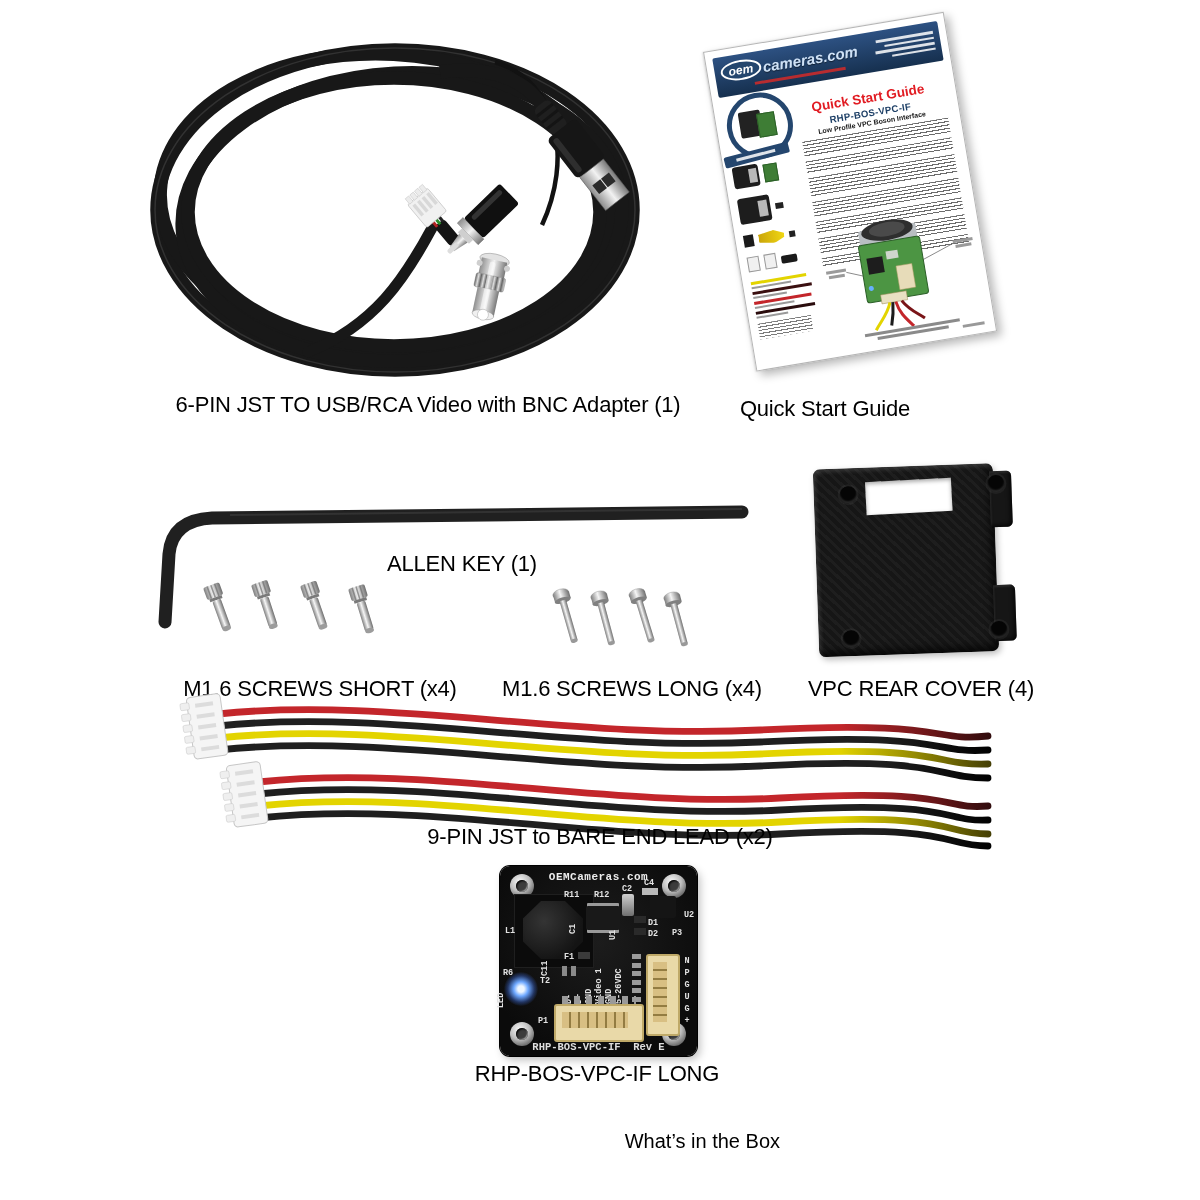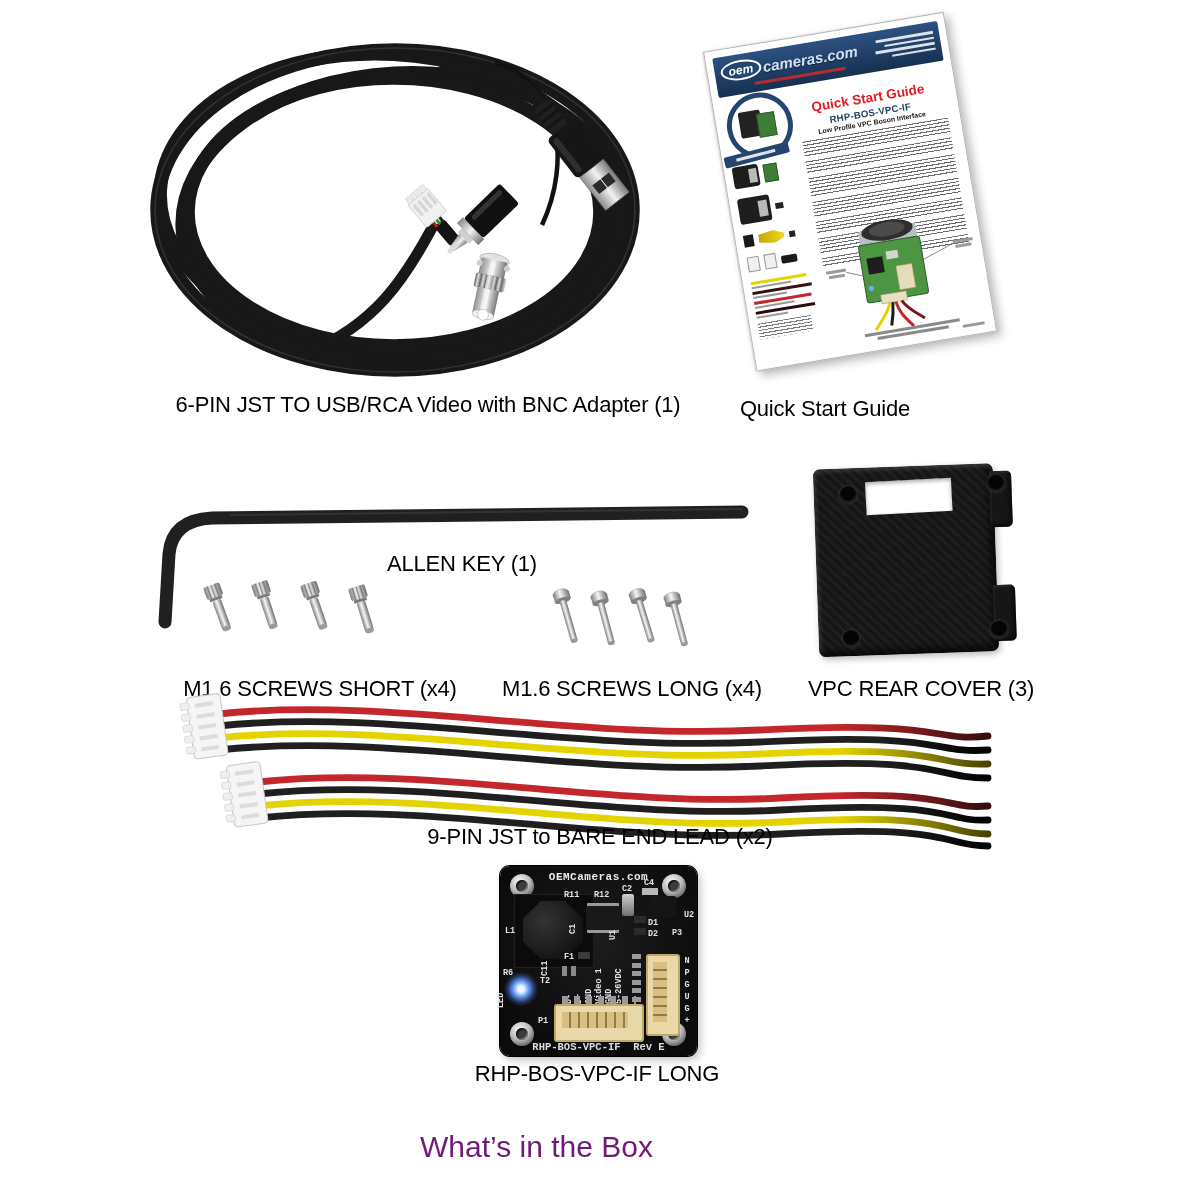--- a/index.html
+++ b/index.html
@@ -1,20 +1,20 @@
 <!DOCTYPE html>
 <html><head>
 <meta charset="utf-8">
 <style>
   html,body{margin:0;padding:0;}
   body{width:1200px;height:1200px;background:#fff;position:relative;overflow:hidden;
        font-family:"Liberation Sans",sans-serif;}
   .abs{position:absolute;}
   .caption{position:absolute;font-size:22px;line-height:24px;color:#000;text-align:center;letter-spacing:-0.2px;}
-  .title{position:absolute;font-size:30px;color:#701a75;text-align:left;}
+  .title{position:absolute;font-size:20px;color:#000000;text-align:right;}
   svg{position:absolute;overflow:visible;}
 
   
   .qsg{position:absolute;left:703px;top:52px;width:242px;height:322px;background:#fff;
        border:1px solid #b5b5b5;box-shadow:4px 5px 10px rgba(0,0,0,.28), -1px 0 2px rgba(0,0,0,.12);
        transform:rotate(-9.5deg);transform-origin:0 0;}
   .qsg-band{position:absolute;left:7px;top:7px;width:228px;height:40px;border-radius:2px;
        background:linear-gradient(180deg,#2d5182 0%,#1b3а5c 60%,#16304f 100%);
        background:linear-gradient(180deg,#2d5182,#16304f);}
   .qsg-logo{position:absolute;left:6px;top:6px;display:flex;align-items:center;gap:2px;}
@@ -307,21 +307,21 @@
   <div class="cover-ear" style="top:128px;"></div>
   <div class="cover-win"></div>
   <div class="cover-hole" style="left:32px;top:24px;"></div>
   <div class="cover-hole" style="left:180px;top:18px;"></div>
   <div class="cover-hole" style="left:30px;top:168px;"></div>
   <div class="cover-hole" style="left:178px;top:164px;"></div>
 </div>
 
 <div class="caption" style="left:170px;top:677px;width:300px;">M1.6 SCREWS SHORT (x4)</div>
 <div class="caption" style="left:482px;top:677px;width:300px;">M1.6 SCREWS LONG (x4)</div>
-<div class="caption" style="left:771px;top:677px;width:300px;">VPC REAR COVER (3)</div>
+<div class="caption" style="left:771px;top:677px;width:300px;">VPC REAR COVER (4)</div>
 
 <svg style="left:170px;top:690px" width="830" height="160" viewBox="0 0 830 160">
   <defs>
     <linearGradient id="wgR" gradientUnits="userSpaceOnUse" x1="40" y1="0" x2="826" y2="0">
       <stop offset="0" stop-color="#c3262b"></stop>
         <stop offset=".8" stop-color="#c3262b"></stop>
         <stop offset="1" stop-color="#2c0b0c"></stop>
     </linearGradient>
     <linearGradient id="wgY" gradientUnits="userSpaceOnUse" x1="40" y1="0" x2="826" y2="0">
       <stop offset="0" stop-color="#e3d400"></stop>

